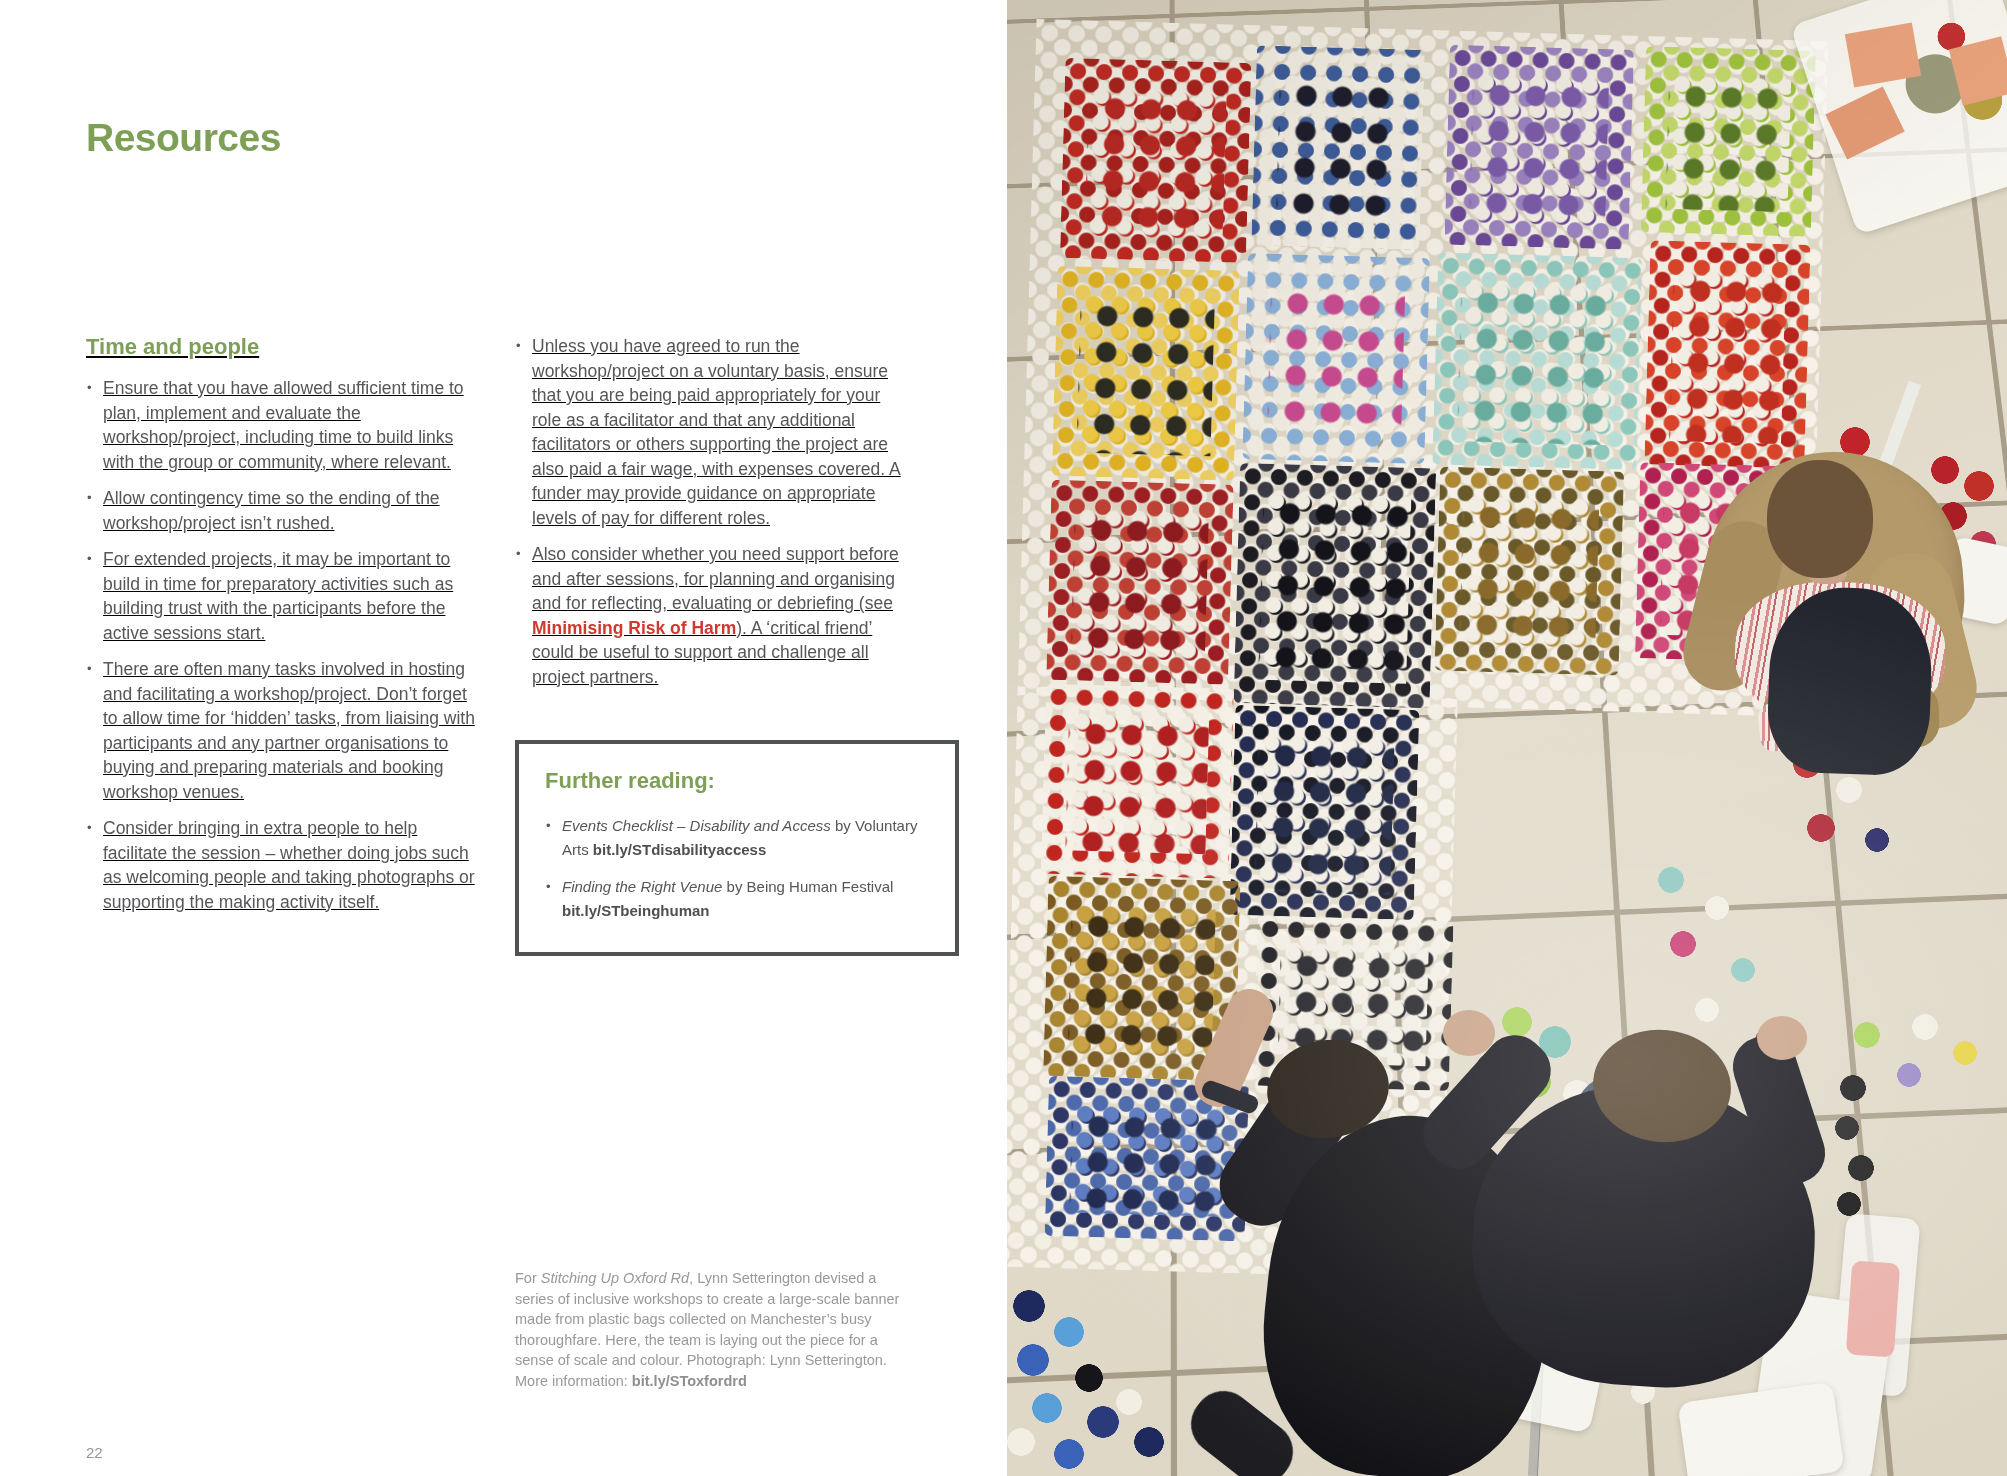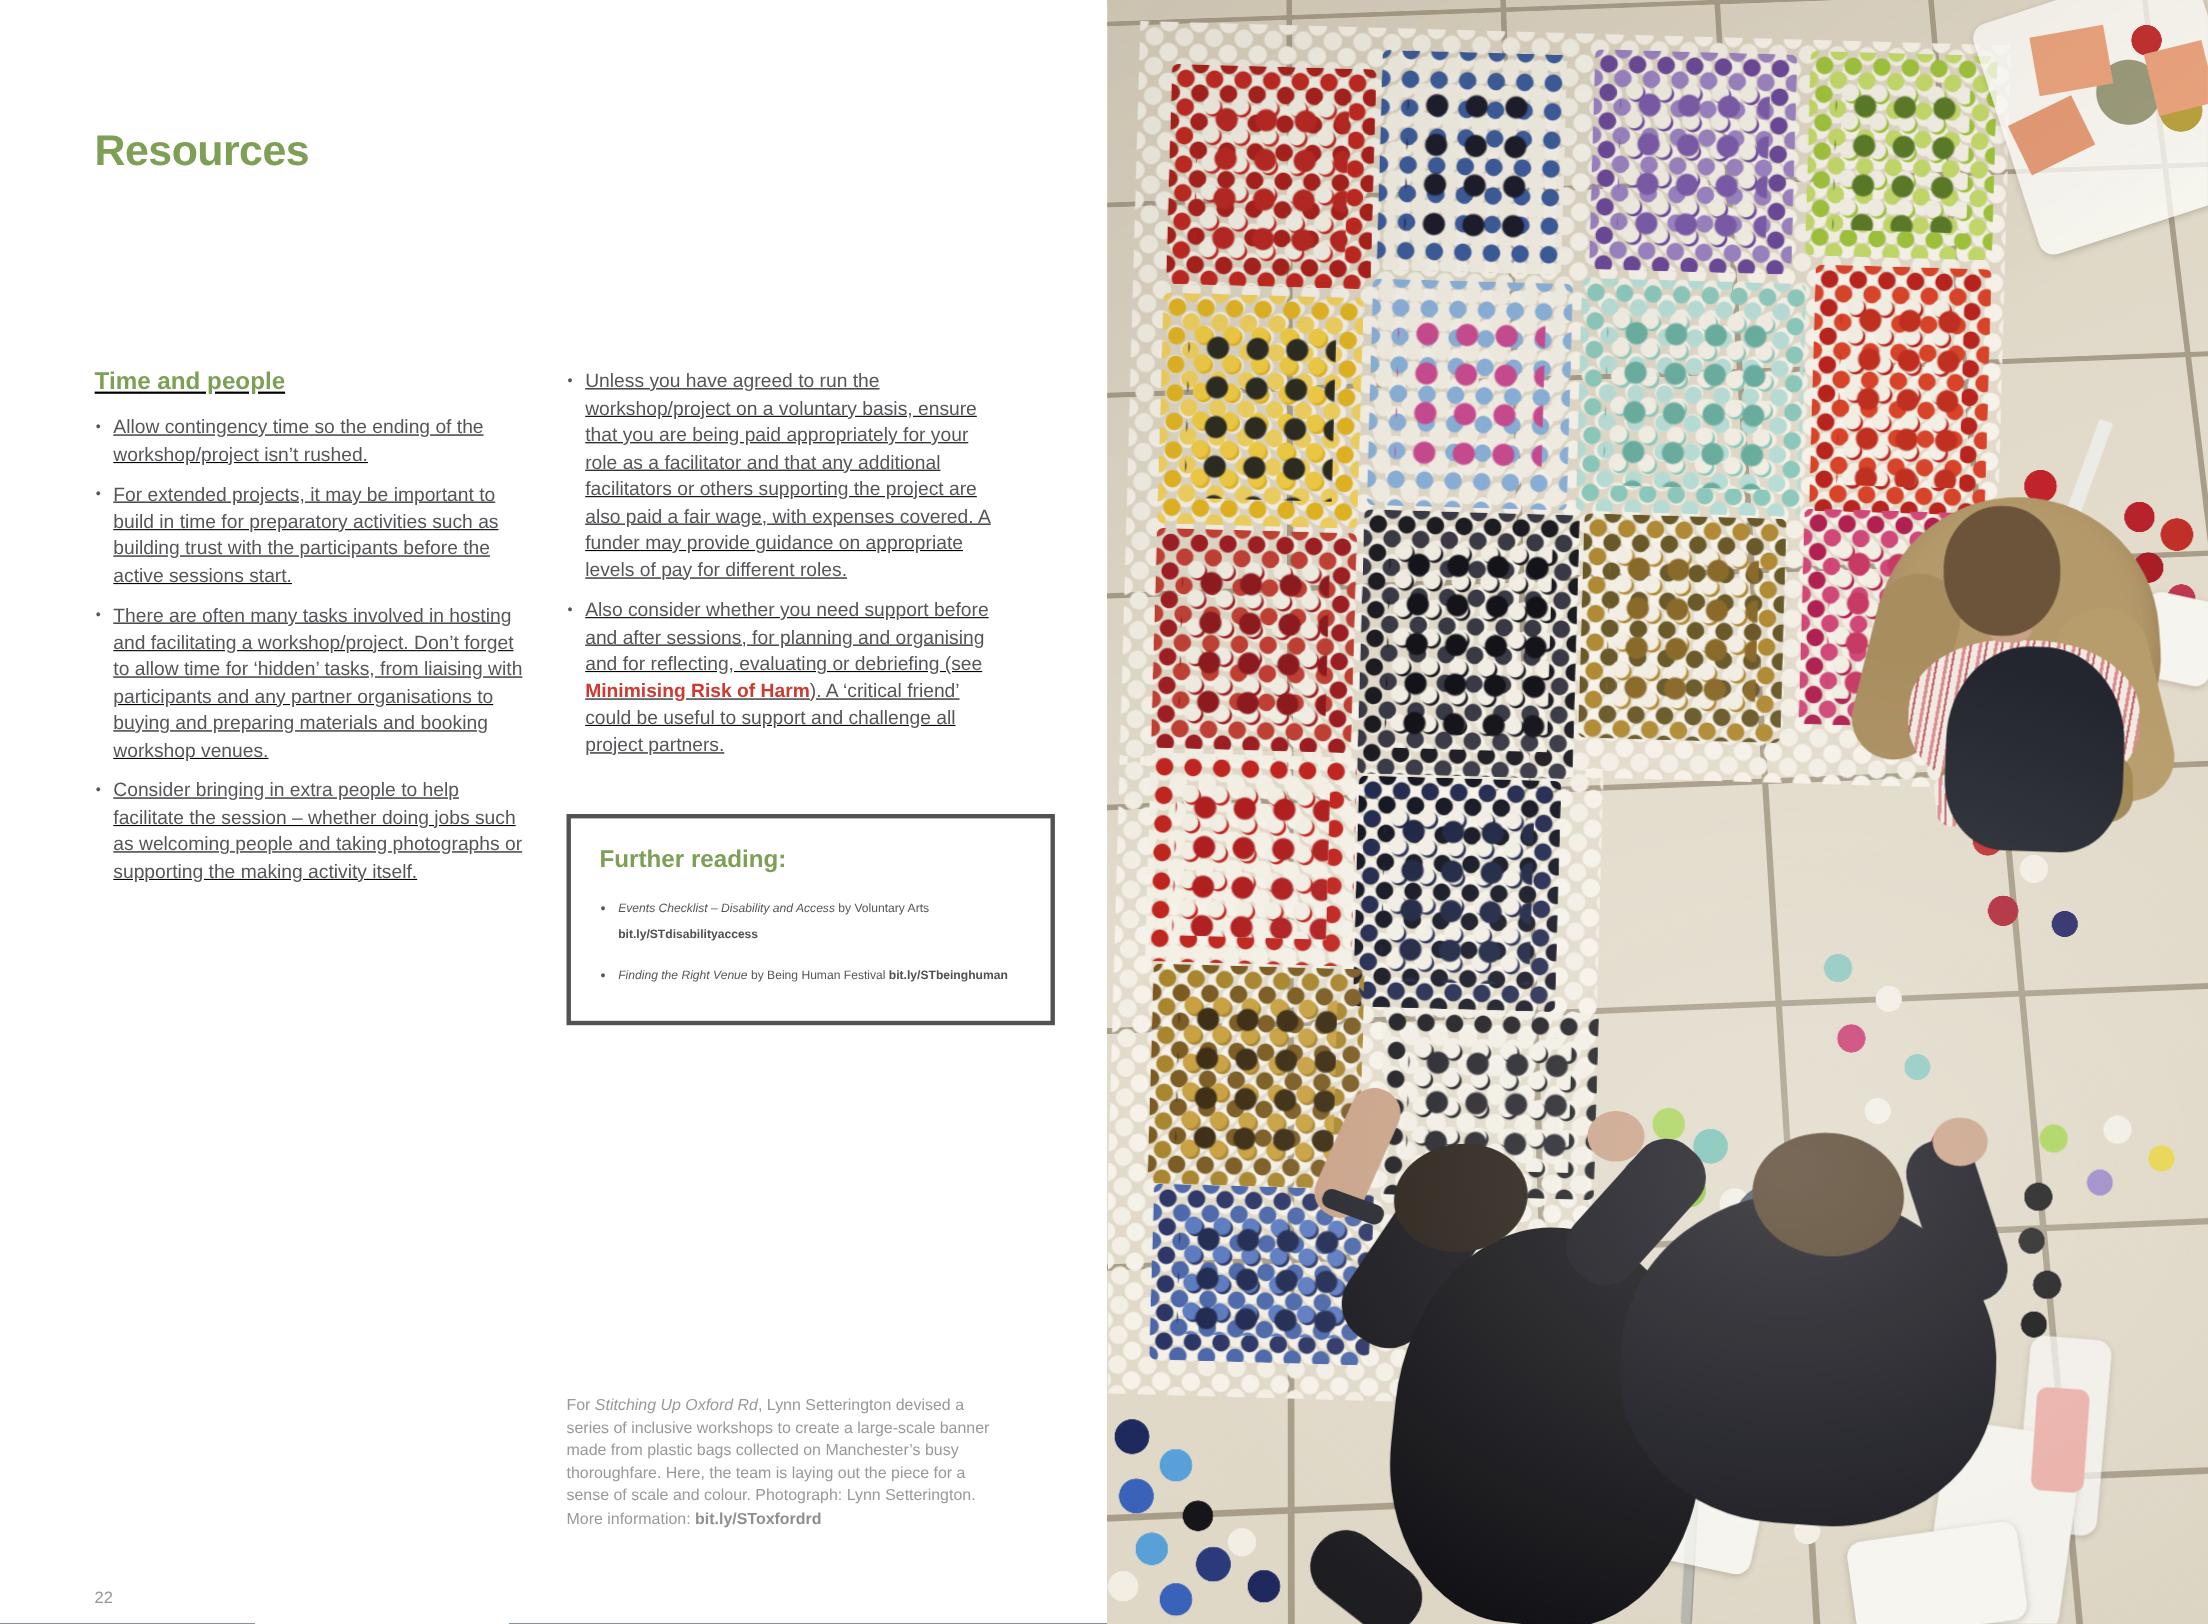--- a/index.html
+++ b/index.html
@@ -15,21 +15,21 @@
   .col-right{left:515px;width:394px;}
   .doc-list{list-style:none;margin:0;padding:0;color:#55565a;font-size:17.5px;line-height:24.5px;}
   .doc-list li{position:relative;padding-left:17px;margin:0 0 12px 0;}
   .doc-list li::before{content:"•";position:absolute;left:1px;top:0;font-size:13px;color:#55565a;}
   .it{font-style:italic;}
   .bd{font-weight:bold;color:#4e4f52;}
   .red{font-weight:bold;color:#cc3a30;}
   .reading-box{position:absolute;left:0px;top:406px;width:392px;border:4px solid #515254;
                padding:24px 18px 16px 26px;background:#fff;}
   .reading-box h3{margin:0 0 20px 0;font-size:22px;font-weight:bold;color:#7d9f56;}
-  .reading-box .doc-list{font-size:11px;line-height:24px;}
+  .reading-box .doc-list{font-size:15px;line-height:24px;}
   .reading-box .doc-list li{margin-bottom:13px;}
   .caption{position:absolute;left:515px;top:1268px;width:396px;margin:0;
            font-size:14.5px;line-height:20.5px;color:#97999b;}
   .caption .bd{color:#8d8f92;}
   .page-num{position:absolute;left:86px;top:1444px;font-size:15px;color:#939598;}
   
   .photo{position:absolute;left:1007px;top:0;width:1000px;height:1476px;overflow:hidden;background:#d9d1bf;}
   .photo *{position:absolute;}
   .floor{inset:-45% -30% -8% -30%;
     background-image:
@@ -65,20 +65,21 @@
 <body>
 
 <div class="page">
 
   <div class="left-page">
     <h1 class="doc-title">Resources</h1>
 
     <div class="col col-left">
       <h2 class="col-heading">Time and people</h2>
       <ul class="doc-list" id="list-time-people">
+          <li><span>Ensure that you have allowed sufficient time to plan, implement and evaluate the workshop/project, including time to build links with the group or community, where relevant.</span></li>
           <li><span>Allow contingency time so the ending of the workshop/project isn’t rushed.</span></li>
           <li><span>For extended projects, it may be important to build in time for preparatory activities such as building trust with the participants before the active sessions start.</span></li>
           <li><span>There are often many tasks involved in hosting and facilitating a workshop/project. Don’t forget to allow time for ‘hidden’ tasks, from liaising with participants and any partner organisations to buying and preparing materials and booking workshop venues.</span></li>
           <li><span>Consider bringing in extra people to help facilitate the session – whether doing jobs such as welcoming people and taking photographs or supporting the making activity itself.</span></li>
         </ul>
     </div>
 
     <div class="col col-right">
       <ul class="doc-list" id="list-support">
           <li><span>Unless you have agreed to run the workshop/project on a voluntary basis, ensure that you are being paid appropriately for your role as a facilitator and that any additional facilitators or others supporting the project are also paid a fair wage, with expenses covered. A funder may provide guidance on appropriate levels of pay for different roles.</span></li>

